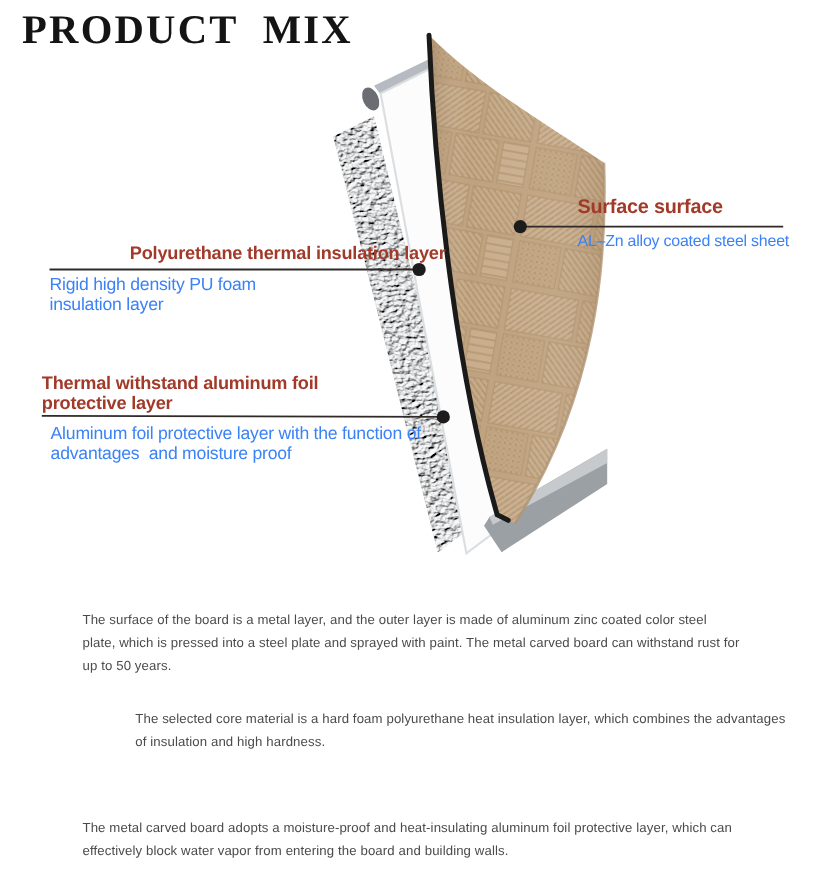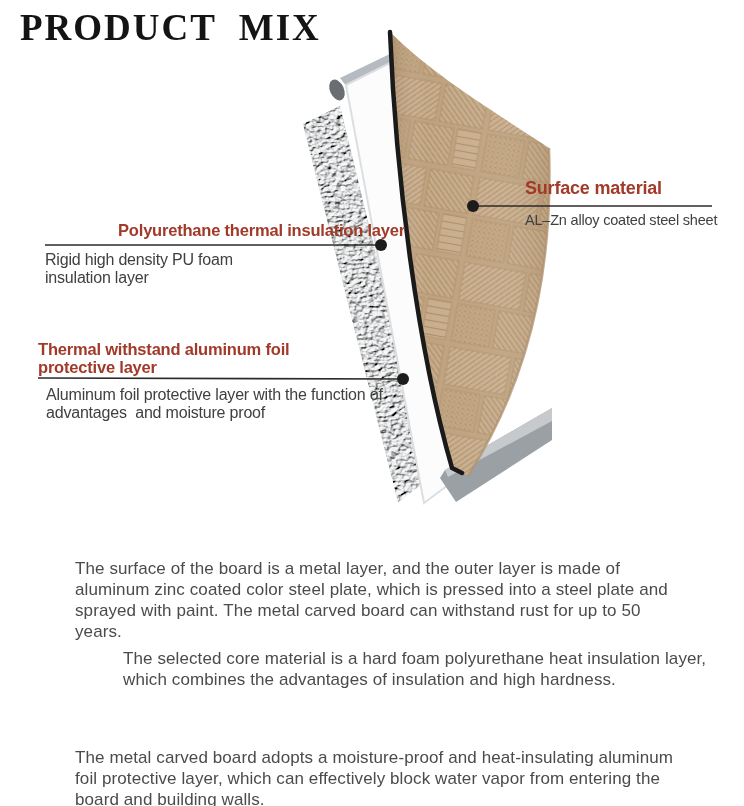--- a/index.html
+++ b/index.html
@@ -21,37 +21,37 @@
   }
   #diagram-svg{left:0;top:0;width:744px;height:806px;}
   .callout-title{
     font-weight:700;
     color:#a23a2a;
     font-size:16.5px;
     line-height:18px;
     letter-spacing:-0.2px;
   }
   .callout-desc{
-    color:#404040;
+    color:#3b82f6;
     font-size:16px;
     line-height:18px;
     letter-spacing:-0.2px;
     white-space:pre-wrap;
   }
   #callout-pu-title{left:45px;top:221px;width:360px;text-align:right;}
   #callout-pu-desc{left:45px;top:251px;width:222px;}
   #callout-foil-title{left:38px;top:340px;width:282px;}
   #callout-foil-desc{left:46px;top:386px;width:352px;}
   #callout-surface-title{left:525px;top:179px;width:210px;font-size:18px;}
   #callout-surface-desc{left:525px;top:211px;width:215px;font-size:14.5px;}
   .paragraph{
     left:75px;
     width:600px;
     color:#4b4b4b;
-    font-size:17px;
+    font-size:12px;
     line-height:21px;
     letter-spacing:0.1px;
   }
   #paragraph-1{top:541px;}
   #paragraph-2{top:631px;margin-left:48px;}
   #paragraph-3{top:730px;}
 </style>
 </head>
 <body>
 
@@ -144,18 +144,18 @@
 </svg>
 
 <div id="page-title" class="abs">PRODUCT  MIX</div>
 
 <div id="callout-pu-title" class="abs callout-title">Polyurethane thermal insulation layer</div>
 <div id="callout-pu-desc" class="abs callout-desc">Rigid high density PU foam insulation layer</div>
 
 <div id="callout-foil-title" class="abs callout-title">Thermal withstand aluminum foil protective layer</div>
 <div id="callout-foil-desc" class="abs callout-desc">Aluminum foil protective layer with the function of advantages  and moisture proof</div>
 
-<div id="callout-surface-title" class="abs callout-title">Surface material</div>
+<div id="callout-surface-title" class="abs callout-title">Surface surface</div>
 <div id="callout-surface-desc" class="abs callout-desc">AL–Zn alloy coated steel sheet</div>
 
 <p id="paragraph-1" class="abs paragraph">The surface of the board is a metal layer, and the outer layer is made of aluminum zinc coated color steel plate, which is pressed into a steel plate and sprayed with paint. The metal carved board can withstand rust for up to 50 years.</p>
 <p id="paragraph-2" class="abs paragraph">The selected core material is a hard foam polyurethane heat insulation layer, which combines the advantages of insulation and high hardness.</p>
 <p id="paragraph-3" class="abs paragraph">The metal carved board adopts a moisture-proof and heat-insulating aluminum foil protective layer, which can effectively block water vapor from entering the board and building walls.</p>
 
 </body></html>

